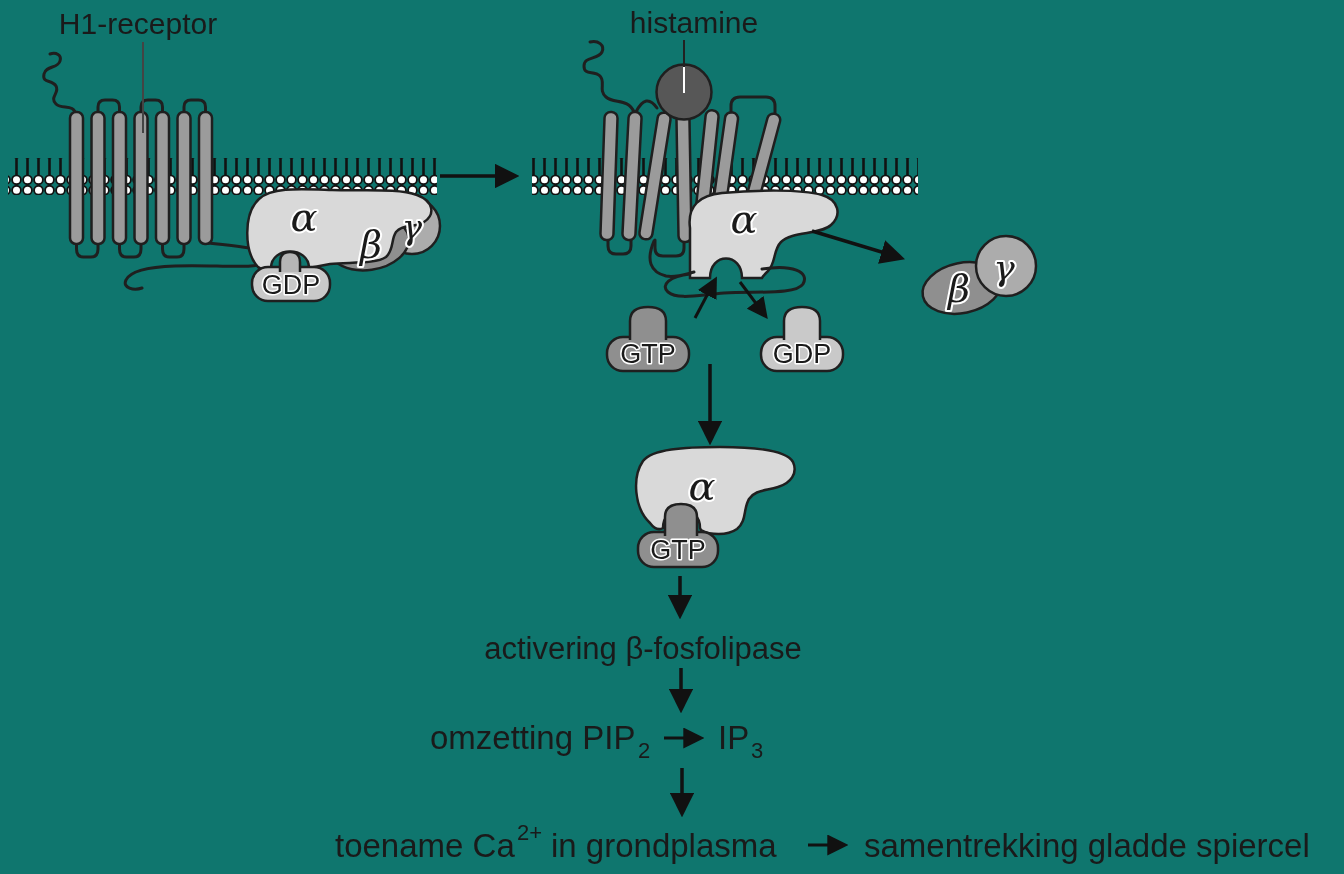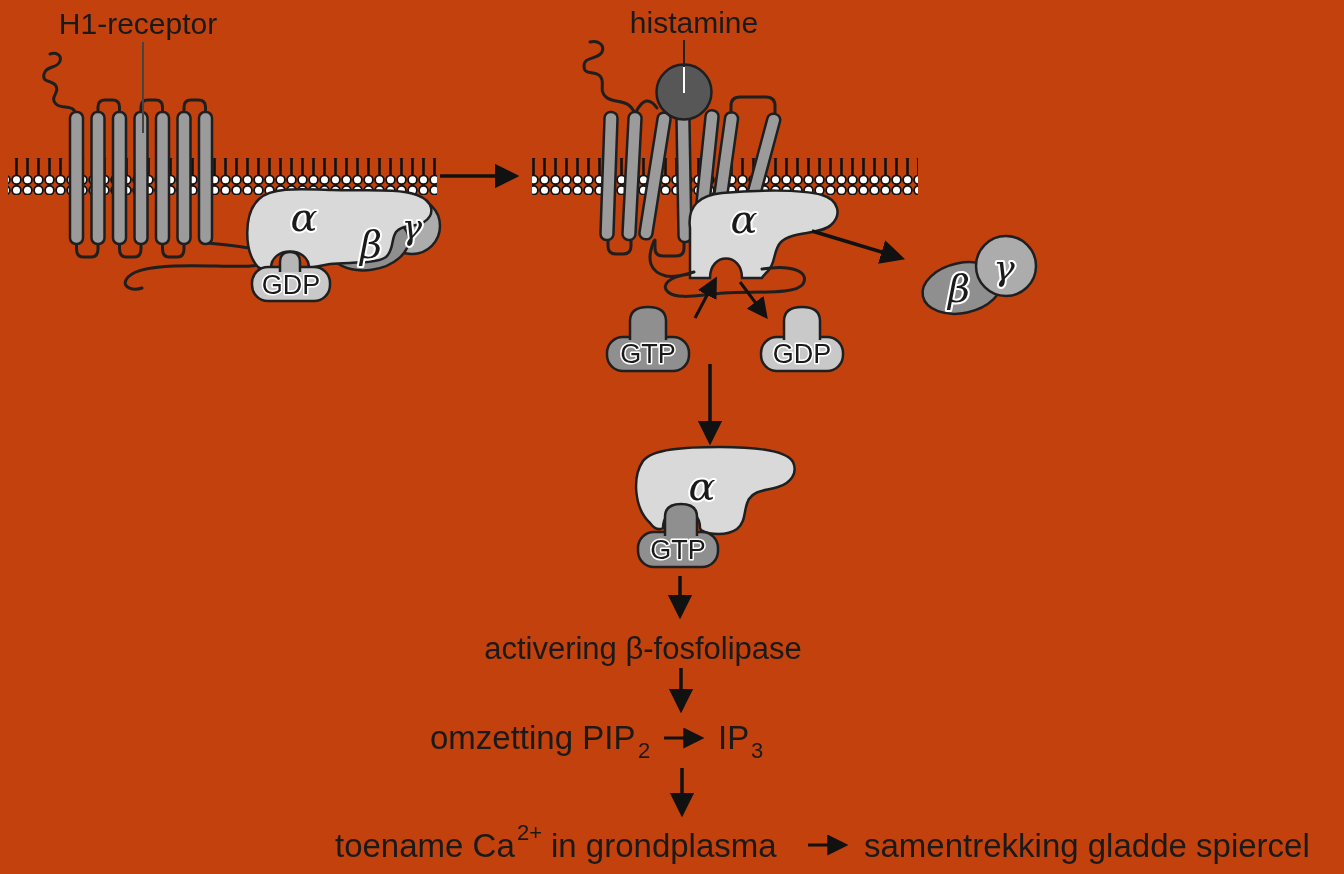--- a/index.html
+++ b/index.html
@@ -1,16 +1,16 @@
 <!DOCTYPE html>
 <html><head>
 <meta charset="utf-8">
 <style>
   html,body{margin:0;padding:0;background:#ffffff;}
-  .stage{position:relative;width:1344px;height:874px;background:#c2410c;overflow:hidden;}
+  .stage{position:relative;width:1344px;height:874px;background:#0f766e;overflow:hidden;}
   svg{display:block;}
   svg text{font-family:"Liberation Sans", sans-serif;fill:#1a1a1a;}
   .title{font-size:30px;}
   .cascade{font-size:31px;}
   .cascade33{font-size:33px;}
   .small-sub{font-size:22px;}
   .greek{font-family:"DejaVu Serif", serif;font-style:italic;}
   .g40{font-size:40px;}
   .g38{font-size:38px;}
   .g36{font-size:36px;}

